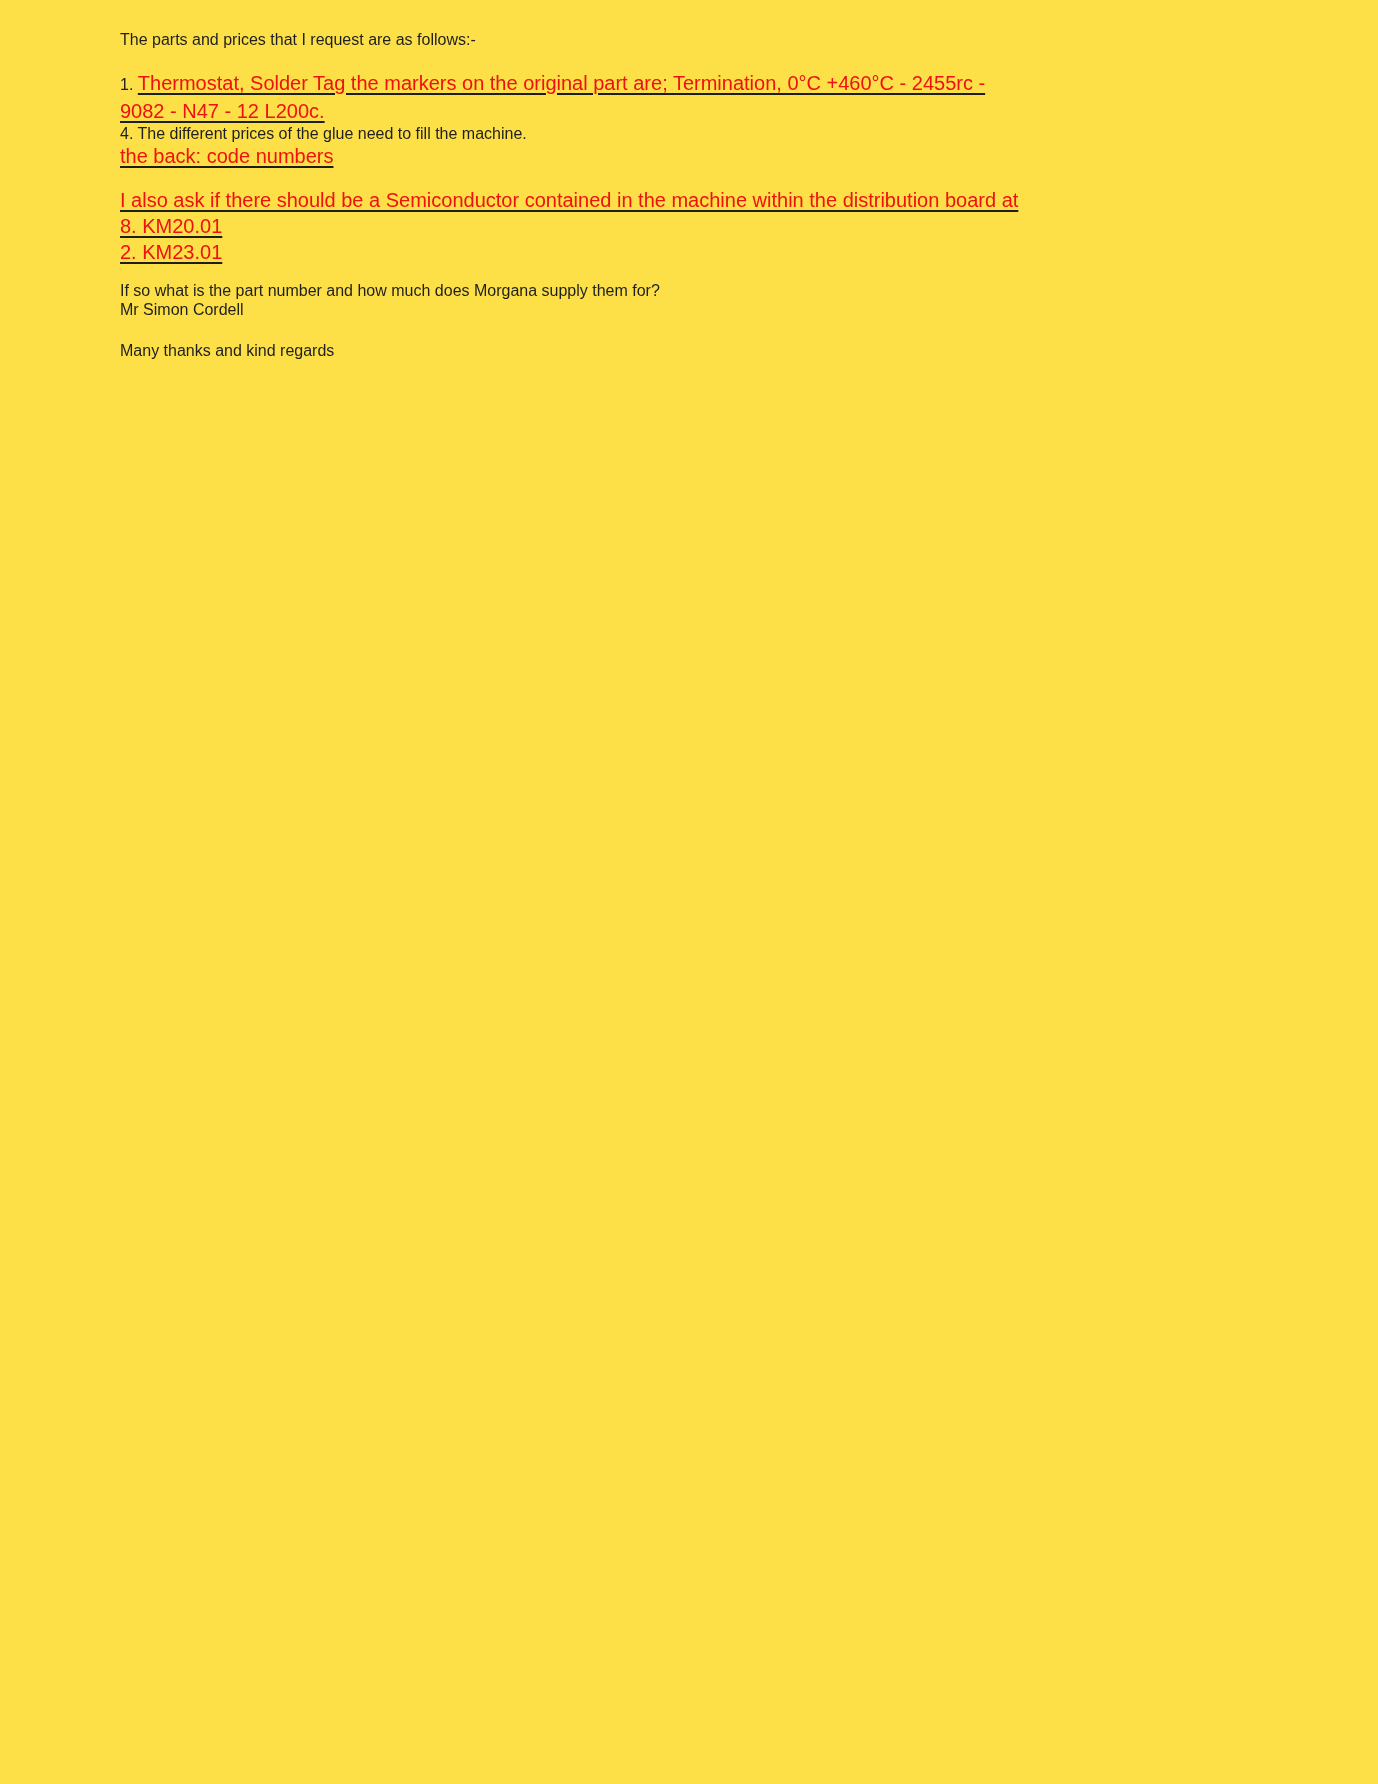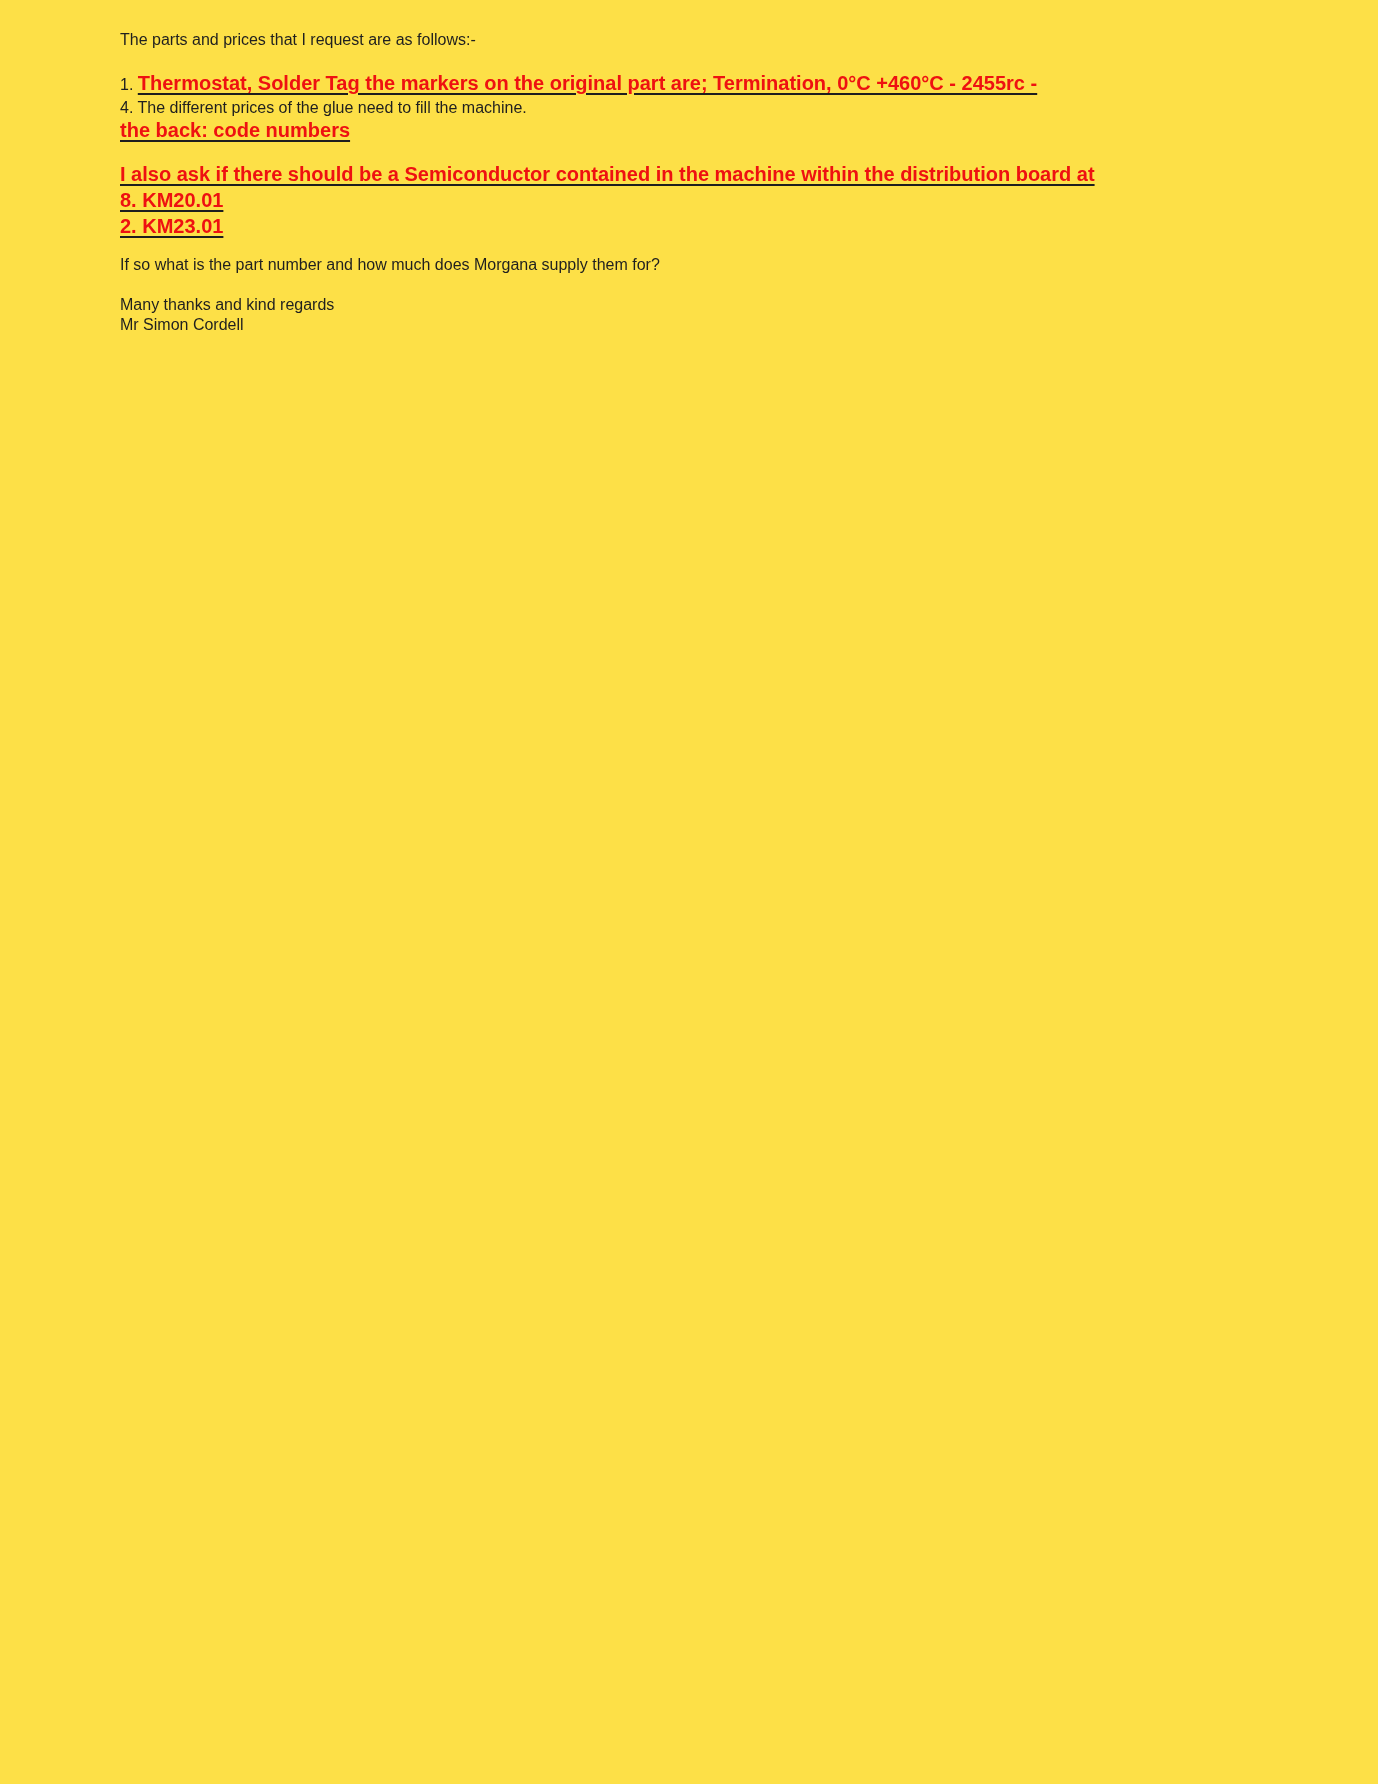--- a/index.html
+++ b/index.html
@@ -33,21 +33,21 @@
     color: #1f1f1f;
   }
   .red-line {
     font-size: 20px;
     font-weight: bold;
     line-height: 26px;
     color: #ee1111;
   }
   .red-text {
     color: #ee1111;
-    font-weight: bold;
+    font-weight: normal;
   }
   .u {
     text-decoration: underline;
     text-decoration-thickness: 2px;
     text-decoration-color: #1e1e1e;
     text-underline-offset: 3px;
   }
   .num-prefix {
     font-size: 16px;
     font-weight: normal;
@@ -62,32 +62,33 @@
 </head>
 <body>
 
 <div class="page">
   <div class="content">
 
     <p class="body-text intro">The parts and prices that I request are as follows:-</p>
 
     <p class="red-line"><span class="num-prefix">1. </span><span class="red-text u">Thermostat, Solder Tag the markers on the original part are; Termination, 0°C +460°C - 2455rc -</span></p>
 
+    <p class="red-line"><span class="red-text u">9082 - N47 - 12 L200c.</span></p>
 
 
     <p class="body-text">4. The different prices of the glue need to fill the machine.</p>
 
     <p class="red-line"><span class="red-text u">the back: code numbers</span></p>
 
     <p class="red-line ask-first"><span class="red-text u">I also ask if there should be a Semiconductor contained in the machine within the distribution board at</span></p>
 
     <p class="red-line"><span class="red-text u">8. KM20.01</span></p>
 
     <p class="red-line"><span class="red-text u">2. KM23.01</span></p>
 
     <p class="body-text question">If so what is the part number and how much does Morgana supply them for?</p>
 
+    <p class="body-text signature">Mr Simon Cordell</p>
+
     <p class="body-text closing">Many thanks and kind regards</p>
-
-    <p class="body-text signature">Mr Simon Cordell</p>
 
   </div>
 </div>
 
 </body></html>

